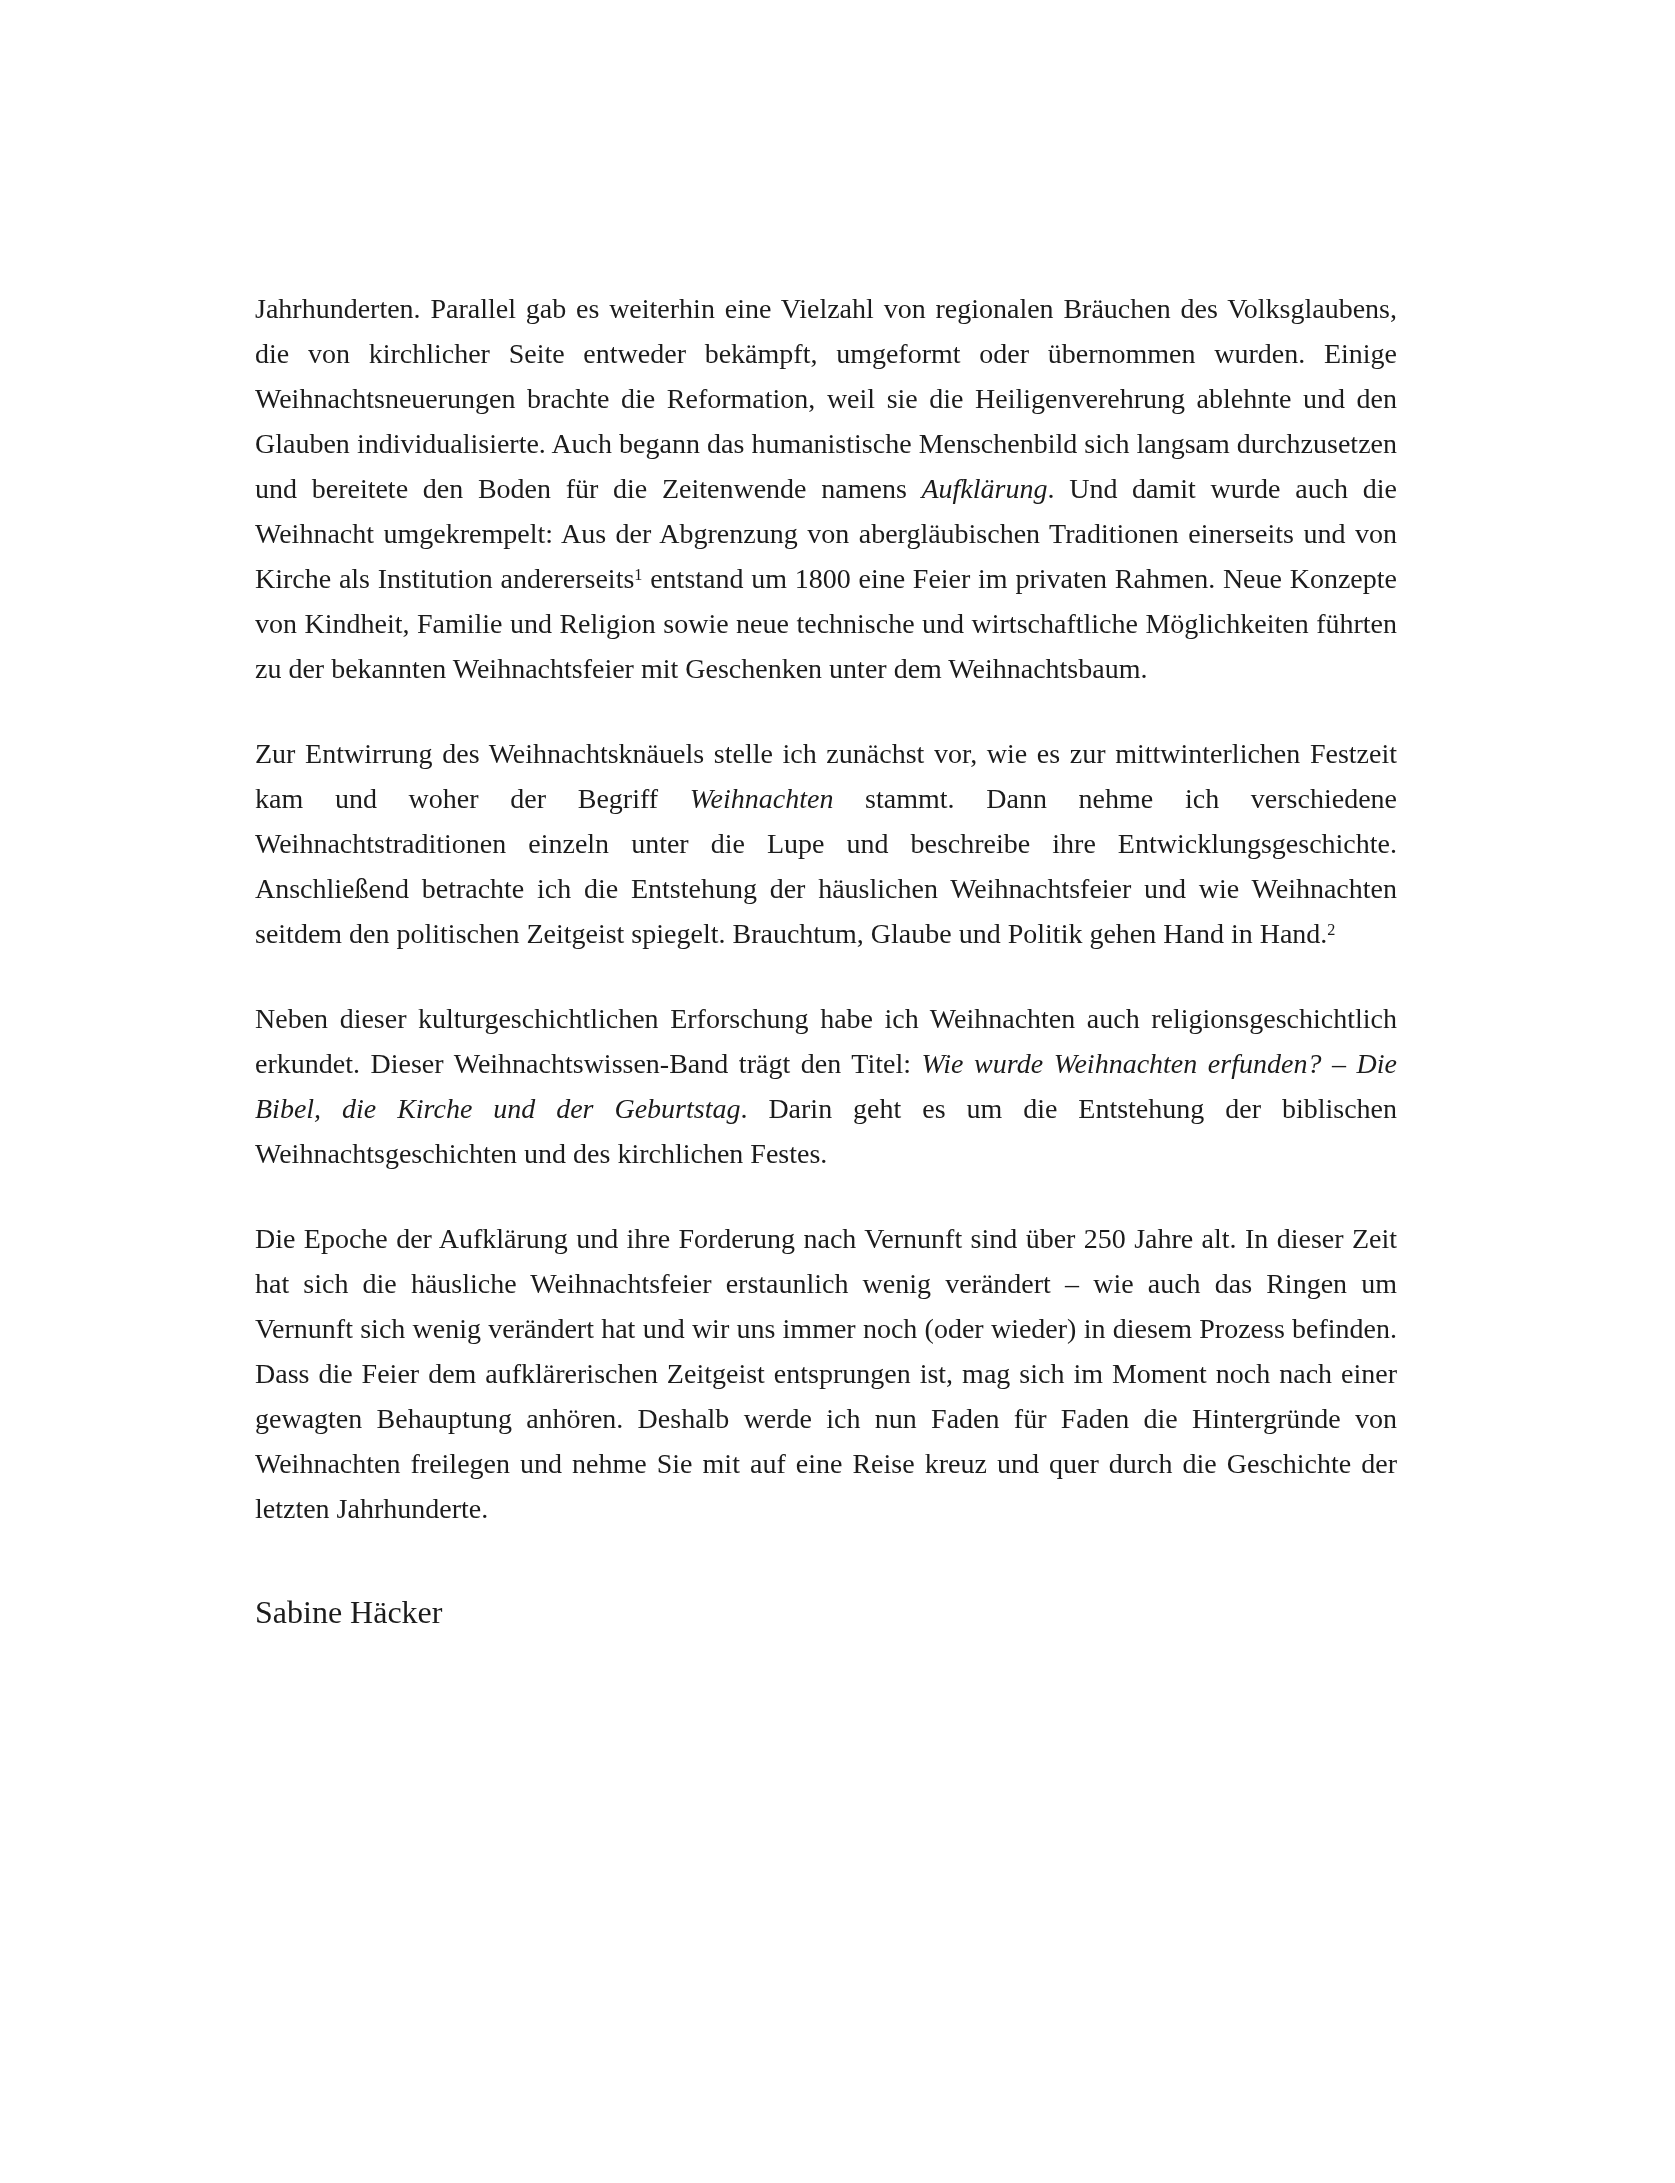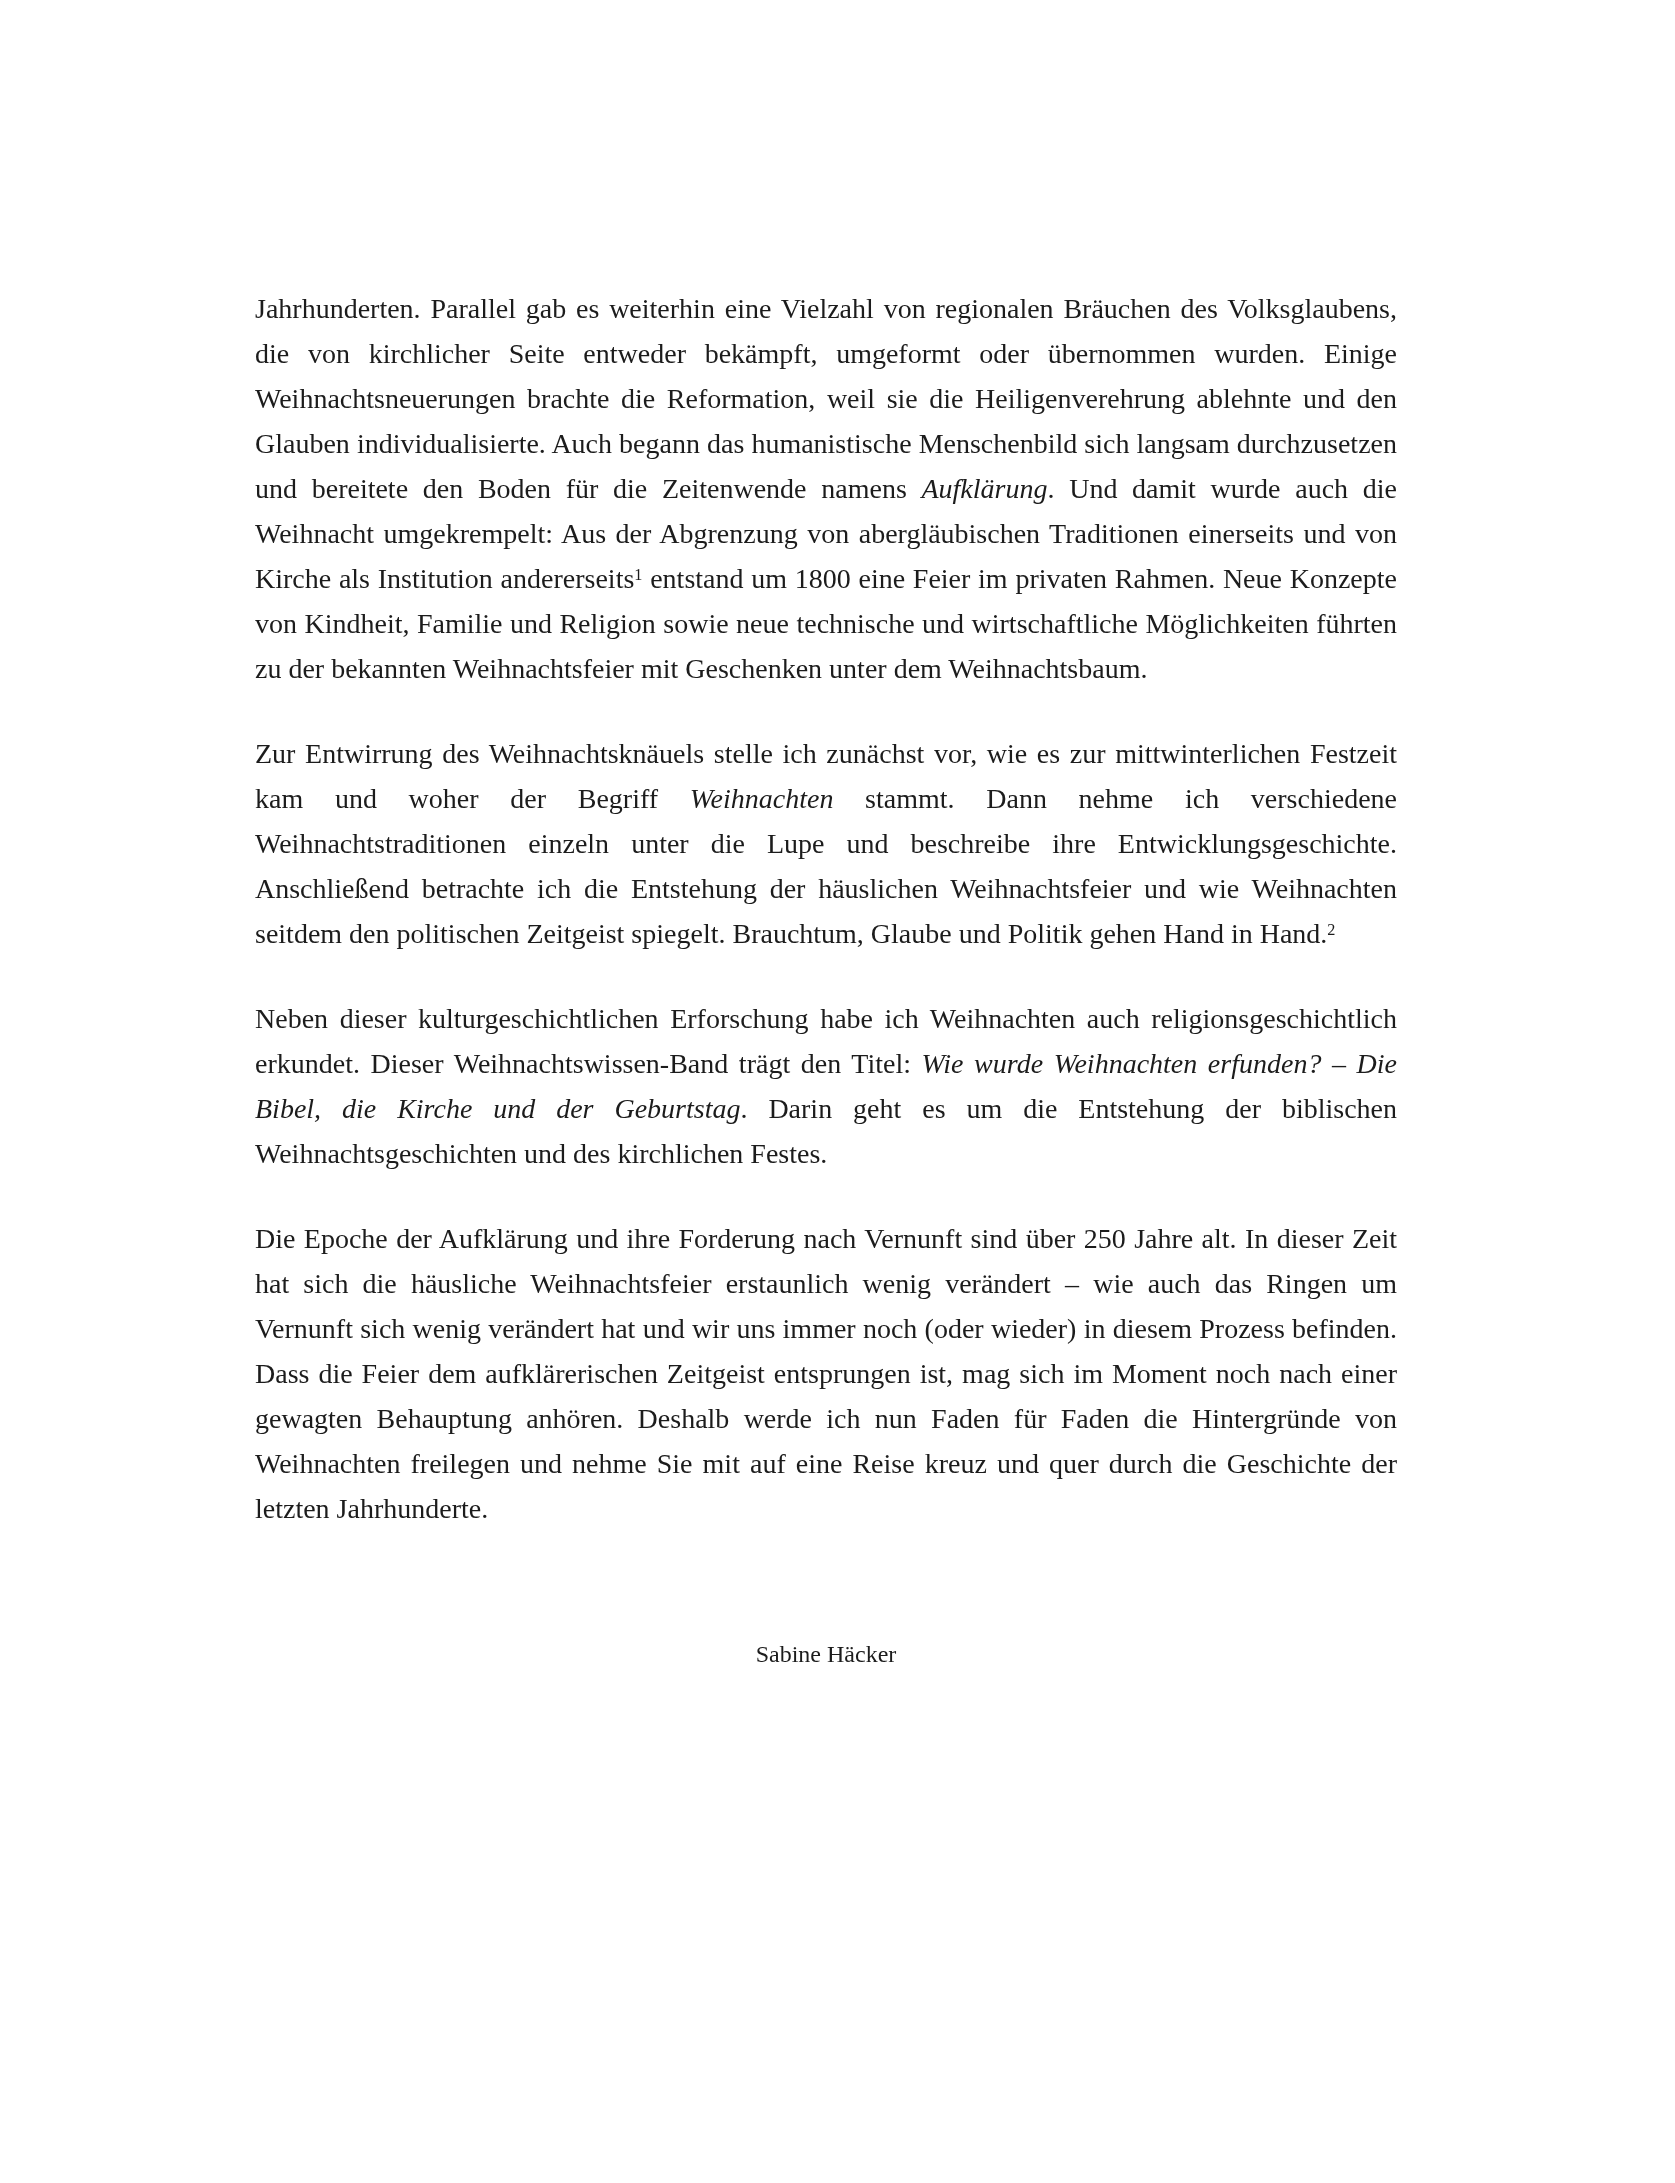--- a/index.html
+++ b/index.html
@@ -39,23 +39,23 @@
     }
     .para sup {
       font-size: 0.58em;
       line-height: 0;
       position: relative;
       top: -0.52em;
       vertical-align: baseline;
       font-style: normal;
     }
     .signature {
-      margin-top: 101px;
-      text-align: center;
-      font-size: 24px;
+      margin-top: 59px;
+      text-align: left;
+      font-size: 32px;
       line-height: 45px;
     }
   </style>
 </head>
 <body>
 
 <div class="page">
   <main class="text-block">
     <div id="paragraphs">
         <p class="para"><span>Jahrhunderten. Parallel gab es weiterhin eine Vielzahl von regionalen Bräuchen des Volksglaubens, die von kirchlicher Seite entweder bekämpft, umgeformt oder übernommen wurden. Einige Weihnachtsneuerungen brachte die Reformation, weil sie die Heiligenverehrung ablehnte und den Glauben individualisierte. Auch begann das humanistische Menschenbild sich langsam durchzusetzen und bereitete den Boden für die Zeitenwende namens </span><em>Aufklärung</em><span>. Und damit wurde auch die Weihnacht umgekrempelt: Aus der Abgrenzung von abergläubischen Traditionen einerseits und von Kirche als Institution andererseits</span><sup>1</sup><span> entstand um 1800 eine Feier im privaten Rahmen. Neue Konzepte von Kindheit, Familie und Religion sowie neue technische und wirtschaftliche Möglichkeiten führten zu der bekannten Weihnachtsfeier mit Geschenken unter dem Weihnachtsbaum.</span></p>

